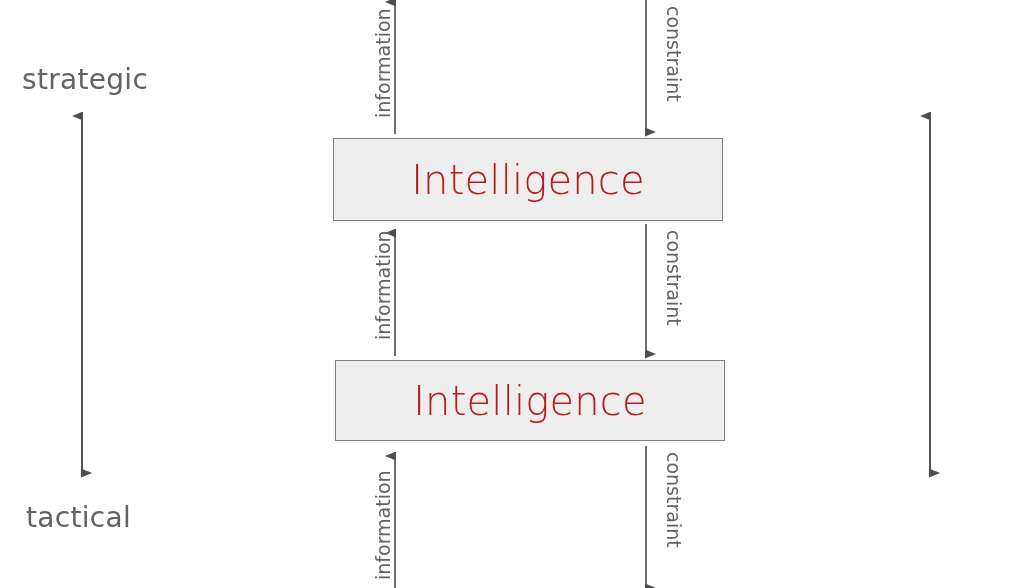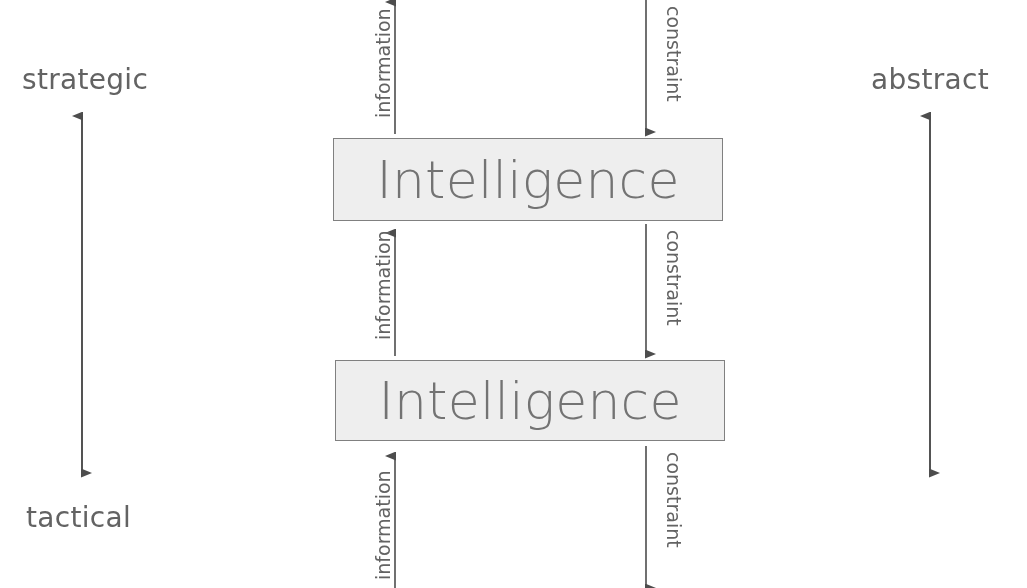--- a/index.html
+++ b/index.html
@@ -22,23 +22,23 @@
   .layer-box {
     position: absolute;
     box-sizing: border-box;
     background: #eeeeee;
     border: 1.6px solid #808080;
     display: flex;
     align-items: center;
     justify-content: center;
   }
   .layer-box .layer-label {
-    font-size: 52px;
+    font-size: 40px;
     font-weight: 300;
-    color: #737373;
+    color: #b91c1c;
     letter-spacing: 0.2px;
     line-height: 1;
     white-space: nowrap;
     text-align: right;
   }
 
   
   .scale-word {
     position: absolute;
     font-size: 28px;
@@ -111,21 +111,20 @@
     <span class="layer-label">Intelligence</span>
   </div>
 
   <div class="layer-box" style="left:335px; top:360px; width:390px; height:81px;">
     <span class="layer-label">Intelligence</span>
   </div>
 
   <div class="scale-word" style="left:22px; top:66px;">strategic</div>
   <div class="scale-word" style="left:26px; top:504px;">tactical</div>
 
-  <div class="scale-word" style="left:871px; top:66px;">abstract</div>
 
   <div class="flow-label up" style="left:374px; top:118px;">information</div>
   <div class="flow-label down" style="left:683px; top:6px;">constraint</div>
 
   <div class="flow-label up" style="left:374px; top:340px;">information</div>
   <div class="flow-label down" style="left:683px; top:230px;">constraint</div>
 
   <div class="flow-label up" style="left:374px; top:580px;">information</div>
   <div class="flow-label down" style="left:683px; top:452px;">constraint</div>
 

